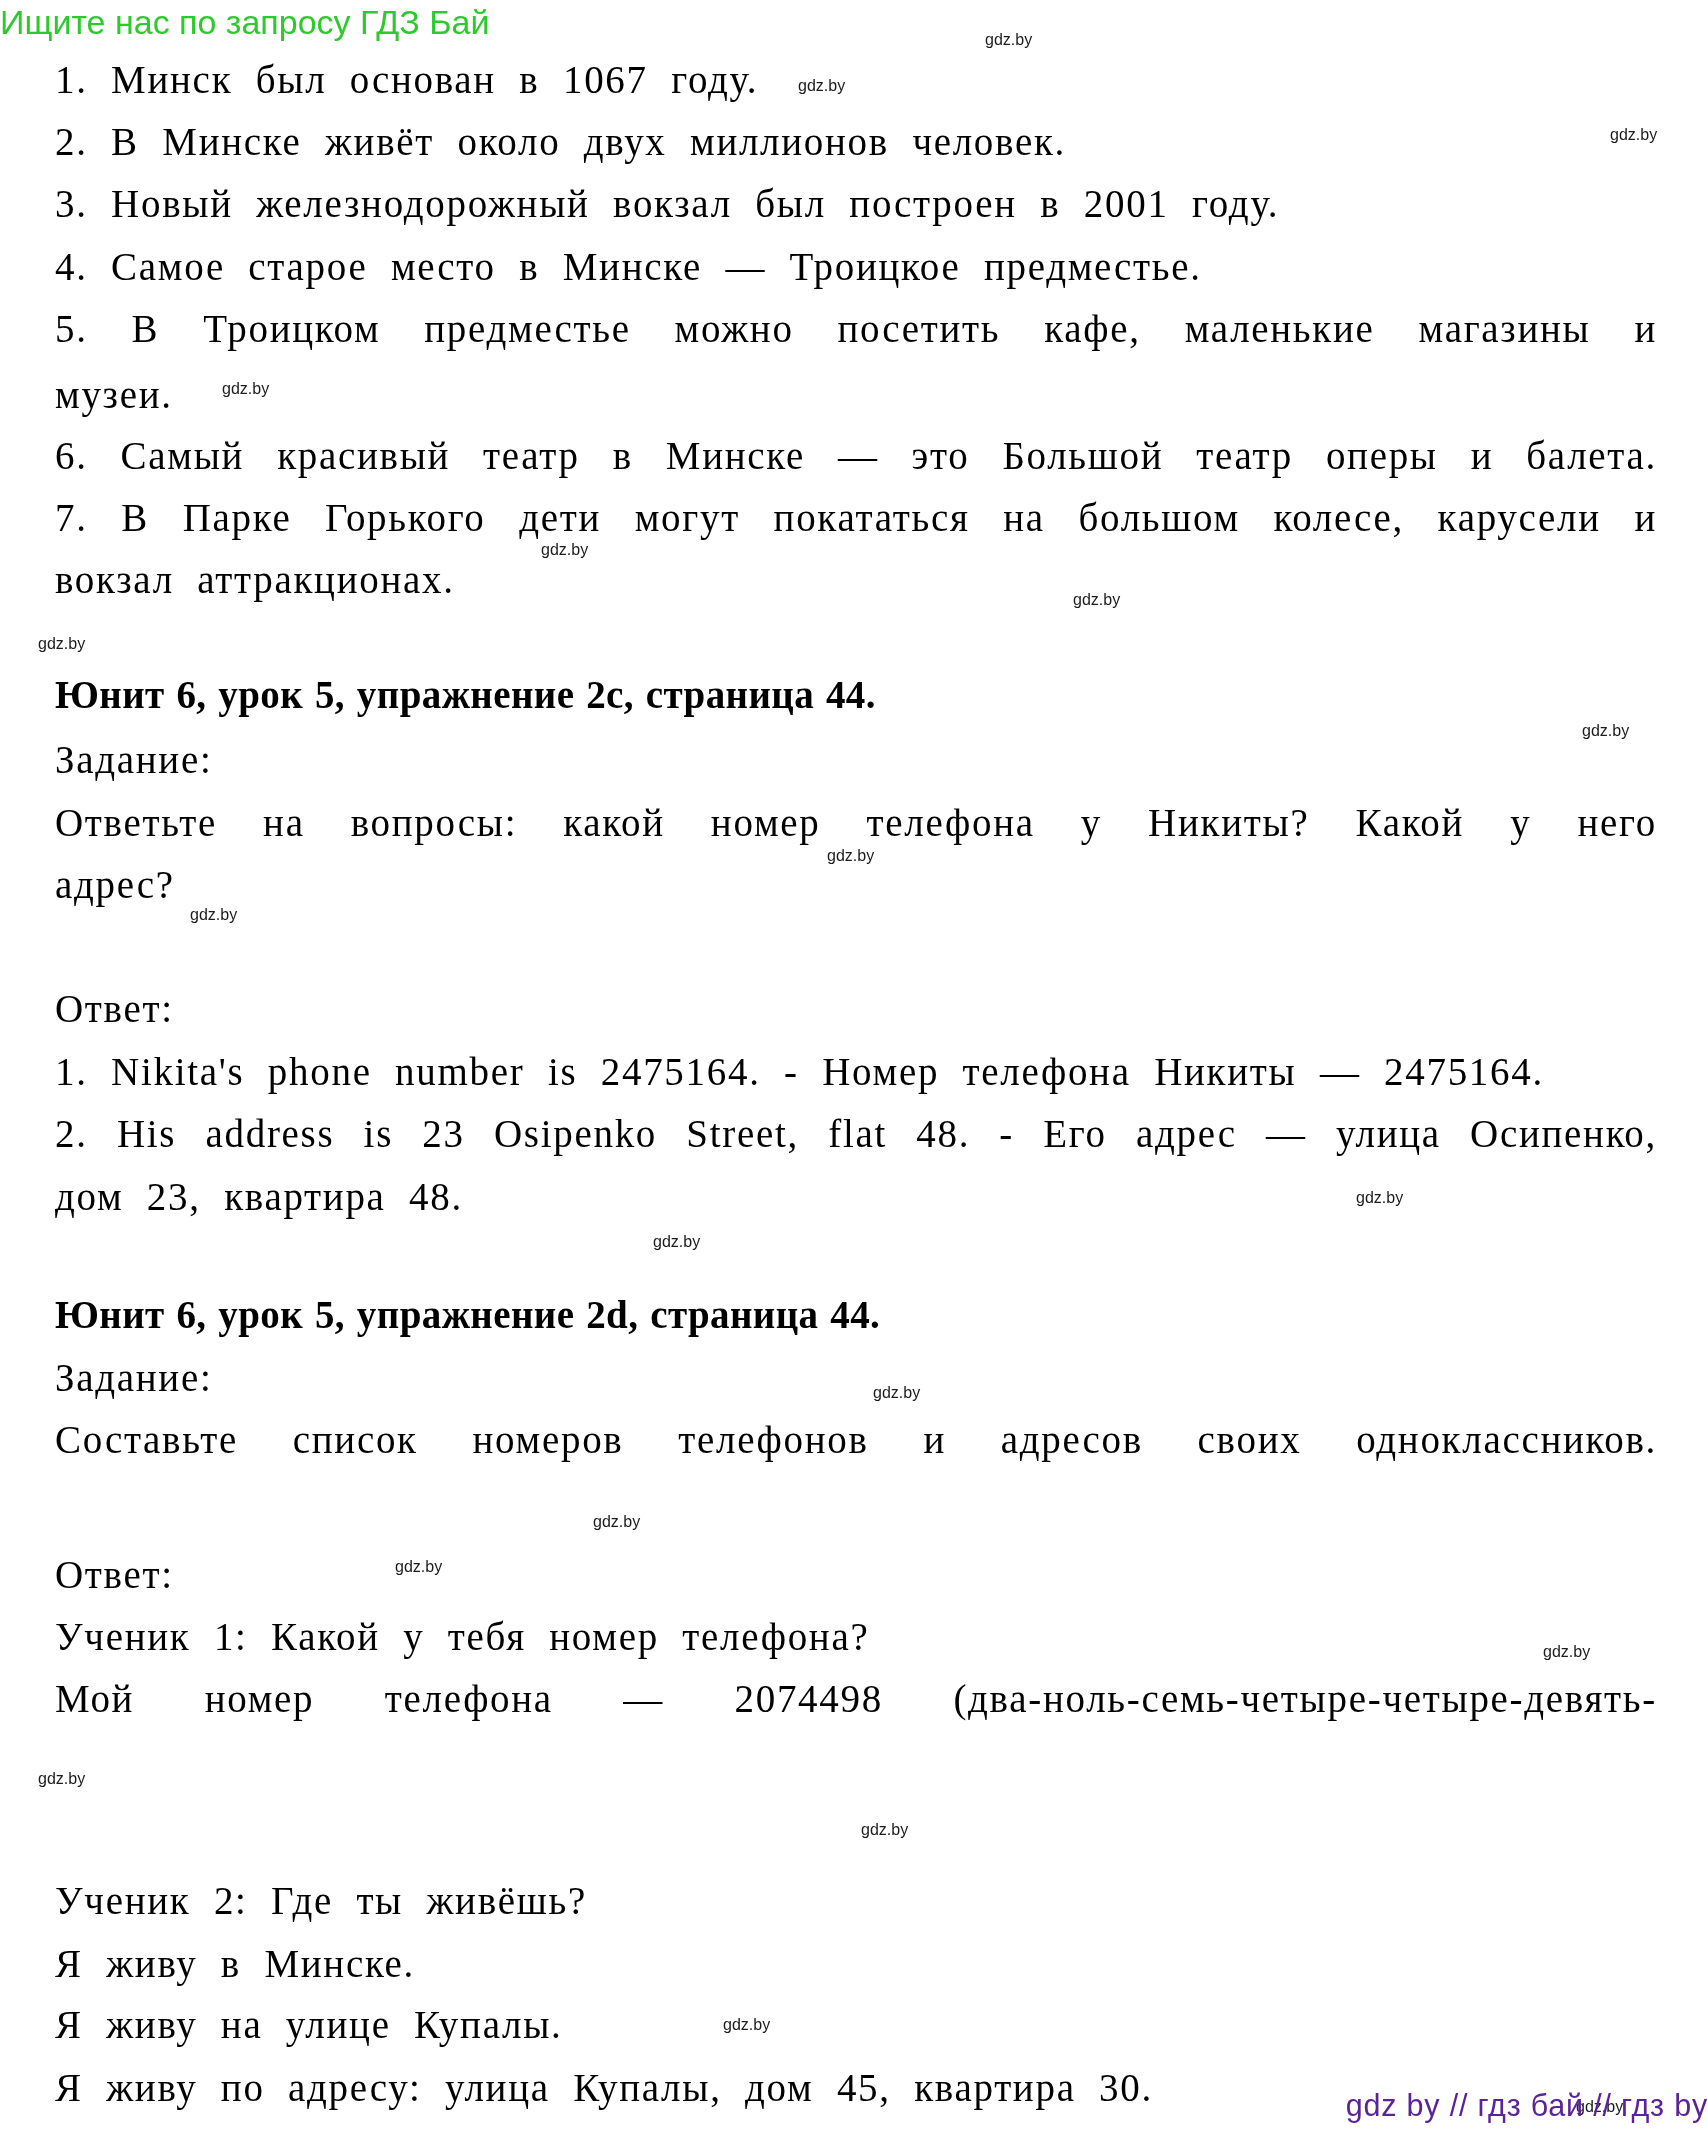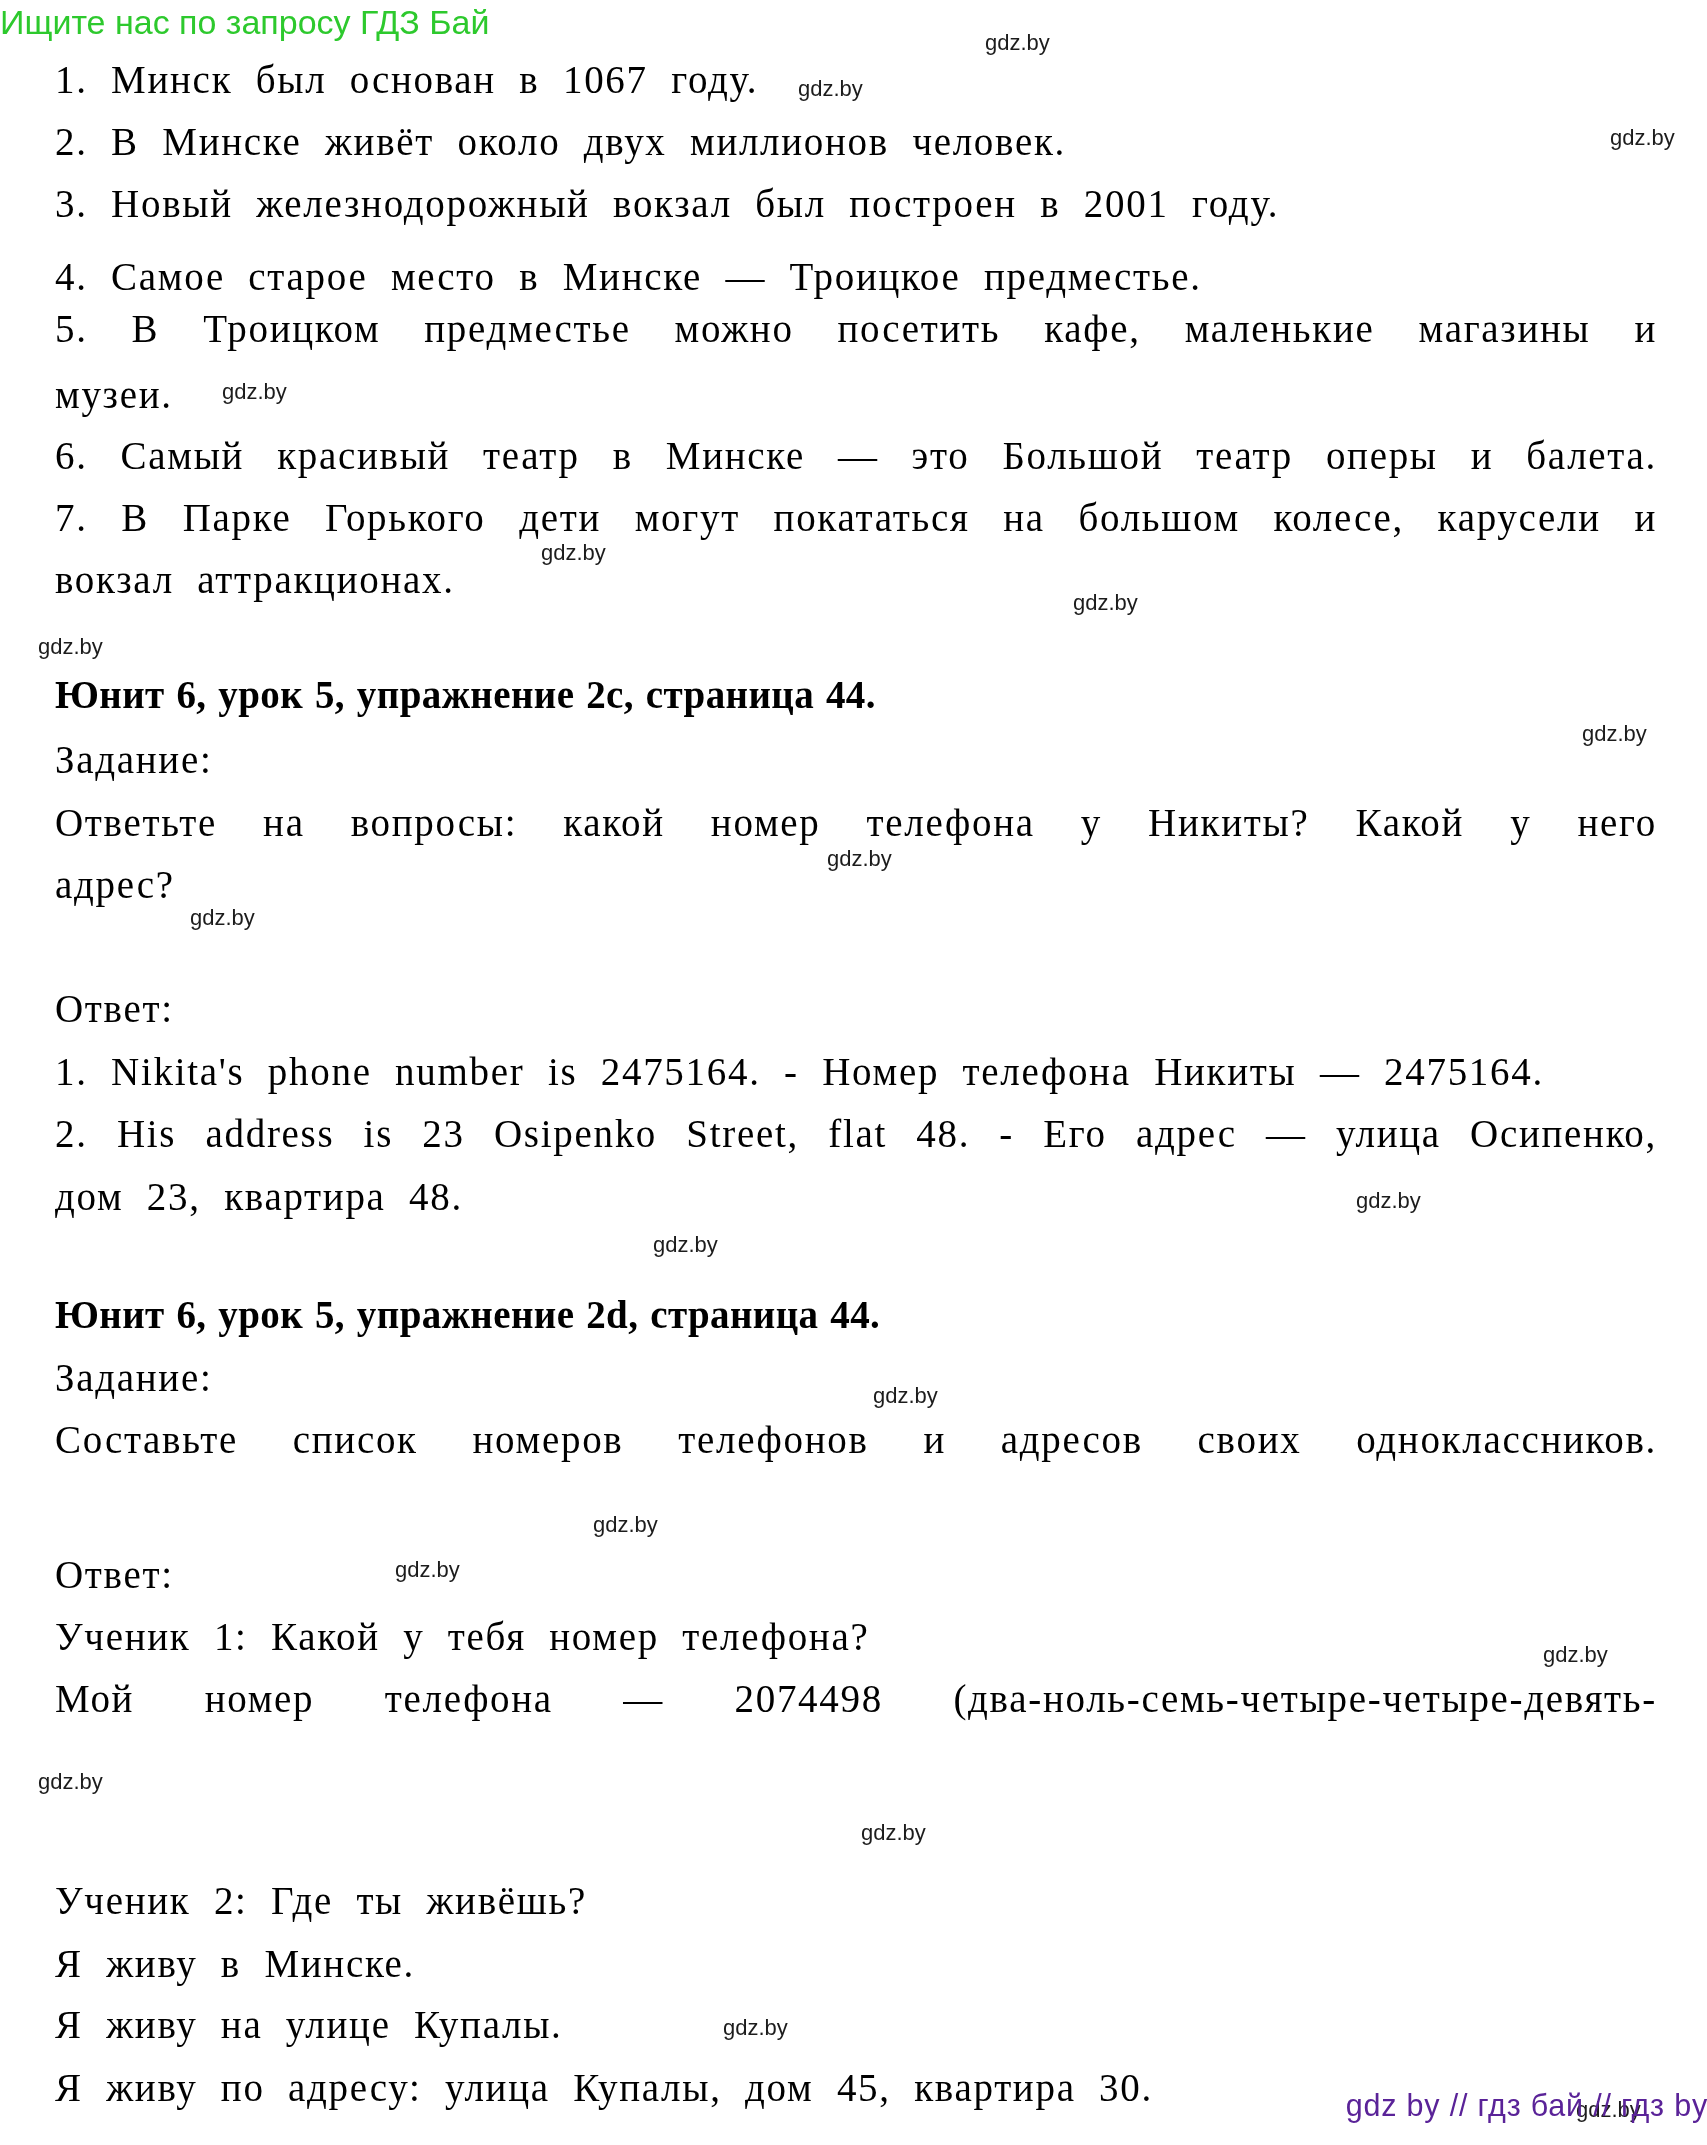--- a/index.html
+++ b/index.html
@@ -39,21 +39,21 @@
     width:100%;
     text-align:left;
     font-family:"Liberation Sans","DejaVu Sans",sans-serif;
     font-size:34px;
     line-height:1;
     color:var(--promo_green,#2dc92d);
   }
   .wm{
     position:absolute;
     font-family:"Liberation Sans","DejaVu Sans",sans-serif;
-    font-size:22px;
+    font-size:16px;
     line-height:1;
     color:#1c1c1c;
     letter-spacing:0;
     word-spacing:0;
   }
   .footer{
     position:absolute;
     top:2090px;
     left:0;
     width:100%;
@@ -68,21 +68,21 @@
 </head>
 <body style="--promo_green: #2dc92d; --footer_purple: #5a2398; --text: #000000;">
 
 <div class="page">
 
   <div class="promo">Ищите нас по запросу ГДЗ Бай</div>
 
   <div class="line" style="top:59px">1. Минск был основан в 1067 году.</div>
   <div class="line" style="top:121px">2. В Минске живёт около двух миллионов человек.</div>
   <div class="line" style="top:183px">3. Новый железнодорожный вокзал был построен в 2001 году.</div>
-  <div class="line" style="top:256px">4. Самое старое место в Минске — Троицкое предместье.</div>
+  <div class="line" style="top:246px">4. Самое старое место в Минске — Троицкое предместье.</div>
   <div class="line stretch" style="top:308px">5. В Троицком предместье можно посетить кафе, маленькие магазины и</div>
   <div class="line" style="top:374px">музеи.</div>
   <div class="line stretch" style="top:435px">6. Самый красивый театр в Минске — это Большой театр оперы и балета.</div>
   <div class="line stretch" style="top:497px">7. В Парке Горького дети могут покататься на большом колесе, карусели и</div>
   <div class="line" style="top:559px">вокзал аттракционах.</div>
 
   <div class="line heading" style="top:674px">Юнит 6, урок 5, упражнение 2c, страница 44.</div>
   <div class="line" style="top:739px">Задание:</div>
   <div class="line stretch" style="top:802px">Ответьте на вопросы: какой номер телефона у Никиты? Какой у него</div>
   <div class="line" style="top:864px">адрес?</div>

